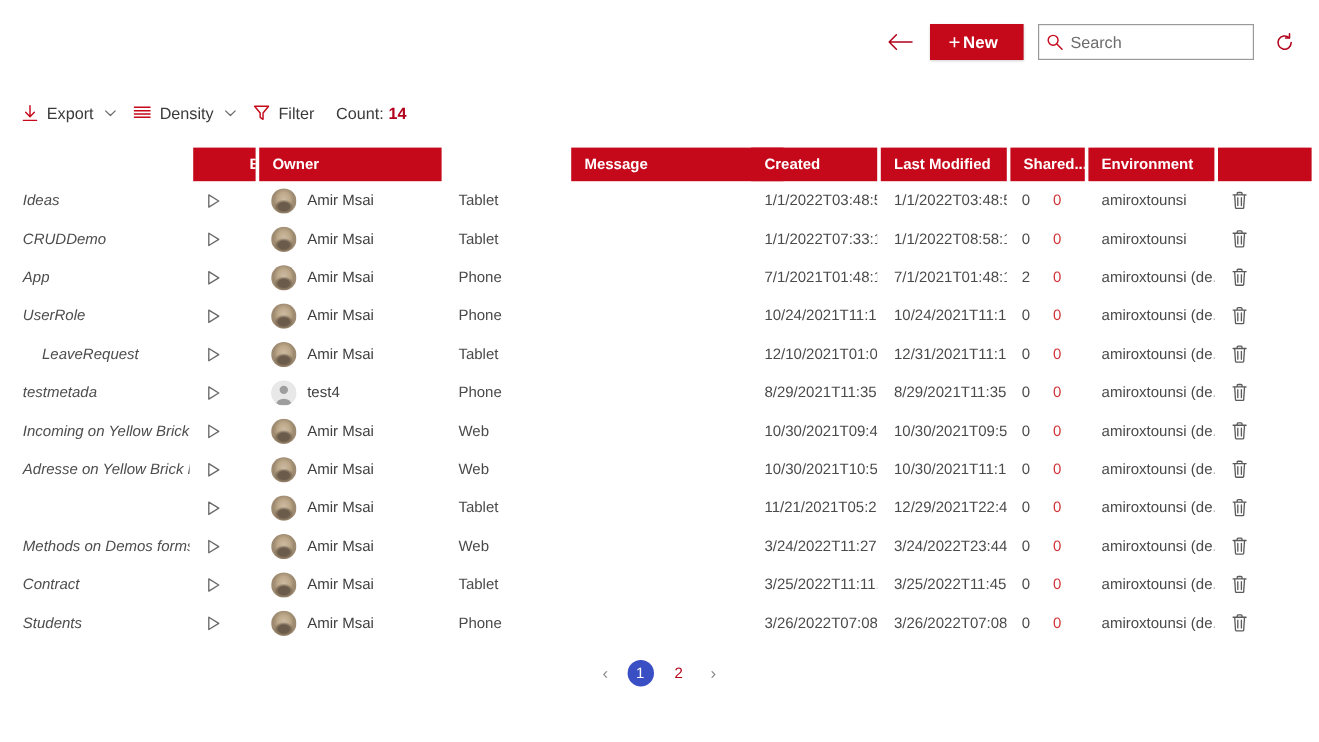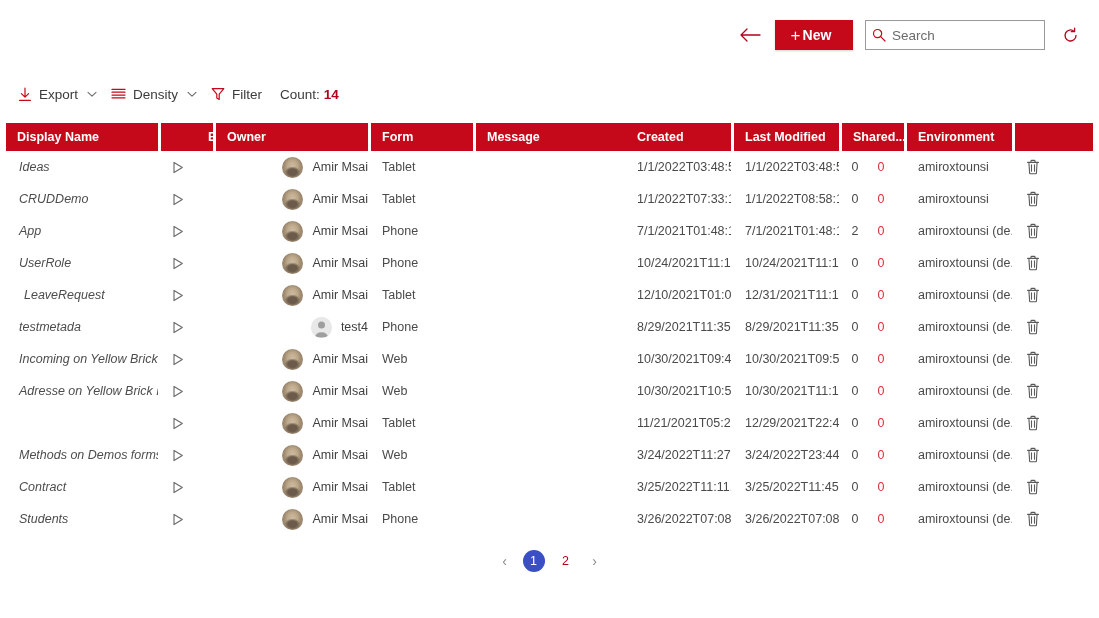--- a/index.html
+++ b/index.html
@@ -91,21 +91,21 @@
   .grow { position: relative; height: 32px; width: 1087px; }
   .cell {
     position: absolute; top: 0; height: 32px;
     display: flex; align-items: center;
     font-size: 12.5px; color: #4a4a4a;
     white-space: nowrap; overflow: hidden;
     padding-left: 11px;
   }
   .cell.c-name { font-style: italic; color: #4d4d4d; font-size: 12.5px; padding-left: 13px; }
   .cell.c-exec { justify-content: flex-start; padding-left: 11px; }
-  .cell.c-owner { padding-left: 10px; gap: 9px; justify-content: flex-end; }
+  .cell.c-owner { padding-left: 10px; gap: 9px; }
   .cell.c-shared { padding-left: 0; justify-content: center; }
   .cell.c-shared.red { color: #d13438; }
   .cell.c-del { padding-left: 0; justify-content: center; }
 
   .play-icon { color: #6b6b6b; display:flex; align-items:center; cursor:pointer; }
 
   .avatar {
     width: 21px; height: 21px; border-radius: 50%;
     flex: 0 0 21px; overflow: hidden; position: relative;
     background: #cfcfcf;
@@ -225,31 +225,25 @@
 
     <div class="cmd-count">
       <span>Count:</span>
       <span class="val">14</span>
     </div>
 
   </div>
 
   <div class="grid">
     <div class="grid-header" id="grid-header">
-        <div class="hcell" style="left: 0px; width: 152px;">
-          <span>Display Name</span>
-        </div>
         <div class="hcell" style="left: 155px; width: 52px; padding-left: 47px;">
           <span>Exec...</span>
         </div>
         <div class="hcell" style="left: 210px; width: 152px;">
           <span>Owner</span>
-        </div>
-        <div class="hcell" style="left: 365px; width: 102px;">
-          <span>Form</span>
         </div>
         <div class="hcell" style="left: 470px; width: 177px;">
           <span>Message</span>
         </div>
         <div class="hcell" style="left: 620px; width: 105px;">
           <span>Created</span>
         </div>
         <div class="hcell" style="left: 728px; width: 105px;">
           <span>Last Modified</span>
         </div>
@@ -382,21 +376,21 @@
               <svg width="14" height="16" viewBox="0 0 14 16" fill="none" stroke="currentColor" stroke-width="1.1">
                 <path d="M1.6 3.4 H12.4" stroke-linecap="round"></path>
                 <path d="M5 3.4 V2.1 A0.7 .7 0 0 1 5.7 1.4 H8.3 A0.7 .7 0 0 1 9 2.1 V3.4"></path>
                 <path d="M2.9 3.4 L3.6 14.2 A0.6 .6 0 0 0 4.2 14.7 H9.8 A0.6 .6 0 0 0 10.4 14.2 L11.1 3.4"></path>
                 <path d="M5.5 5.8 V12.3 M8.5 5.8 V12.3" stroke-linecap="round"></path>
               </svg>
             </span>
           </div>
         </div>
         <div class="grow">
-          <div class="cell c-name" style="left: 5px; width: 152px; font-style: italic;">LeaveRequest</div>
+          <div class="cell c-name" style="left: 16px; width: 152px; font-style: italic;">LeaveRequest</div>
           <div class="cell c-exec" style="left: 155px; width: 52px;">
             <span class="play-icon">
               <svg width="12" height="13" viewBox="0 0 12 13" fill="none" stroke="currentColor" stroke-width="1.15">
                 <path d="M2 1.4 L10.3 6.5 L2 11.6 Z" stroke-linejoin="round"></path>
               </svg>
             </span>
           </div>
           <div class="cell c-owner" style="left: 210px; width: 152px;">
             <span class="avatar photo"></span>
             <span class="owner-name">Amir Msai</span>

